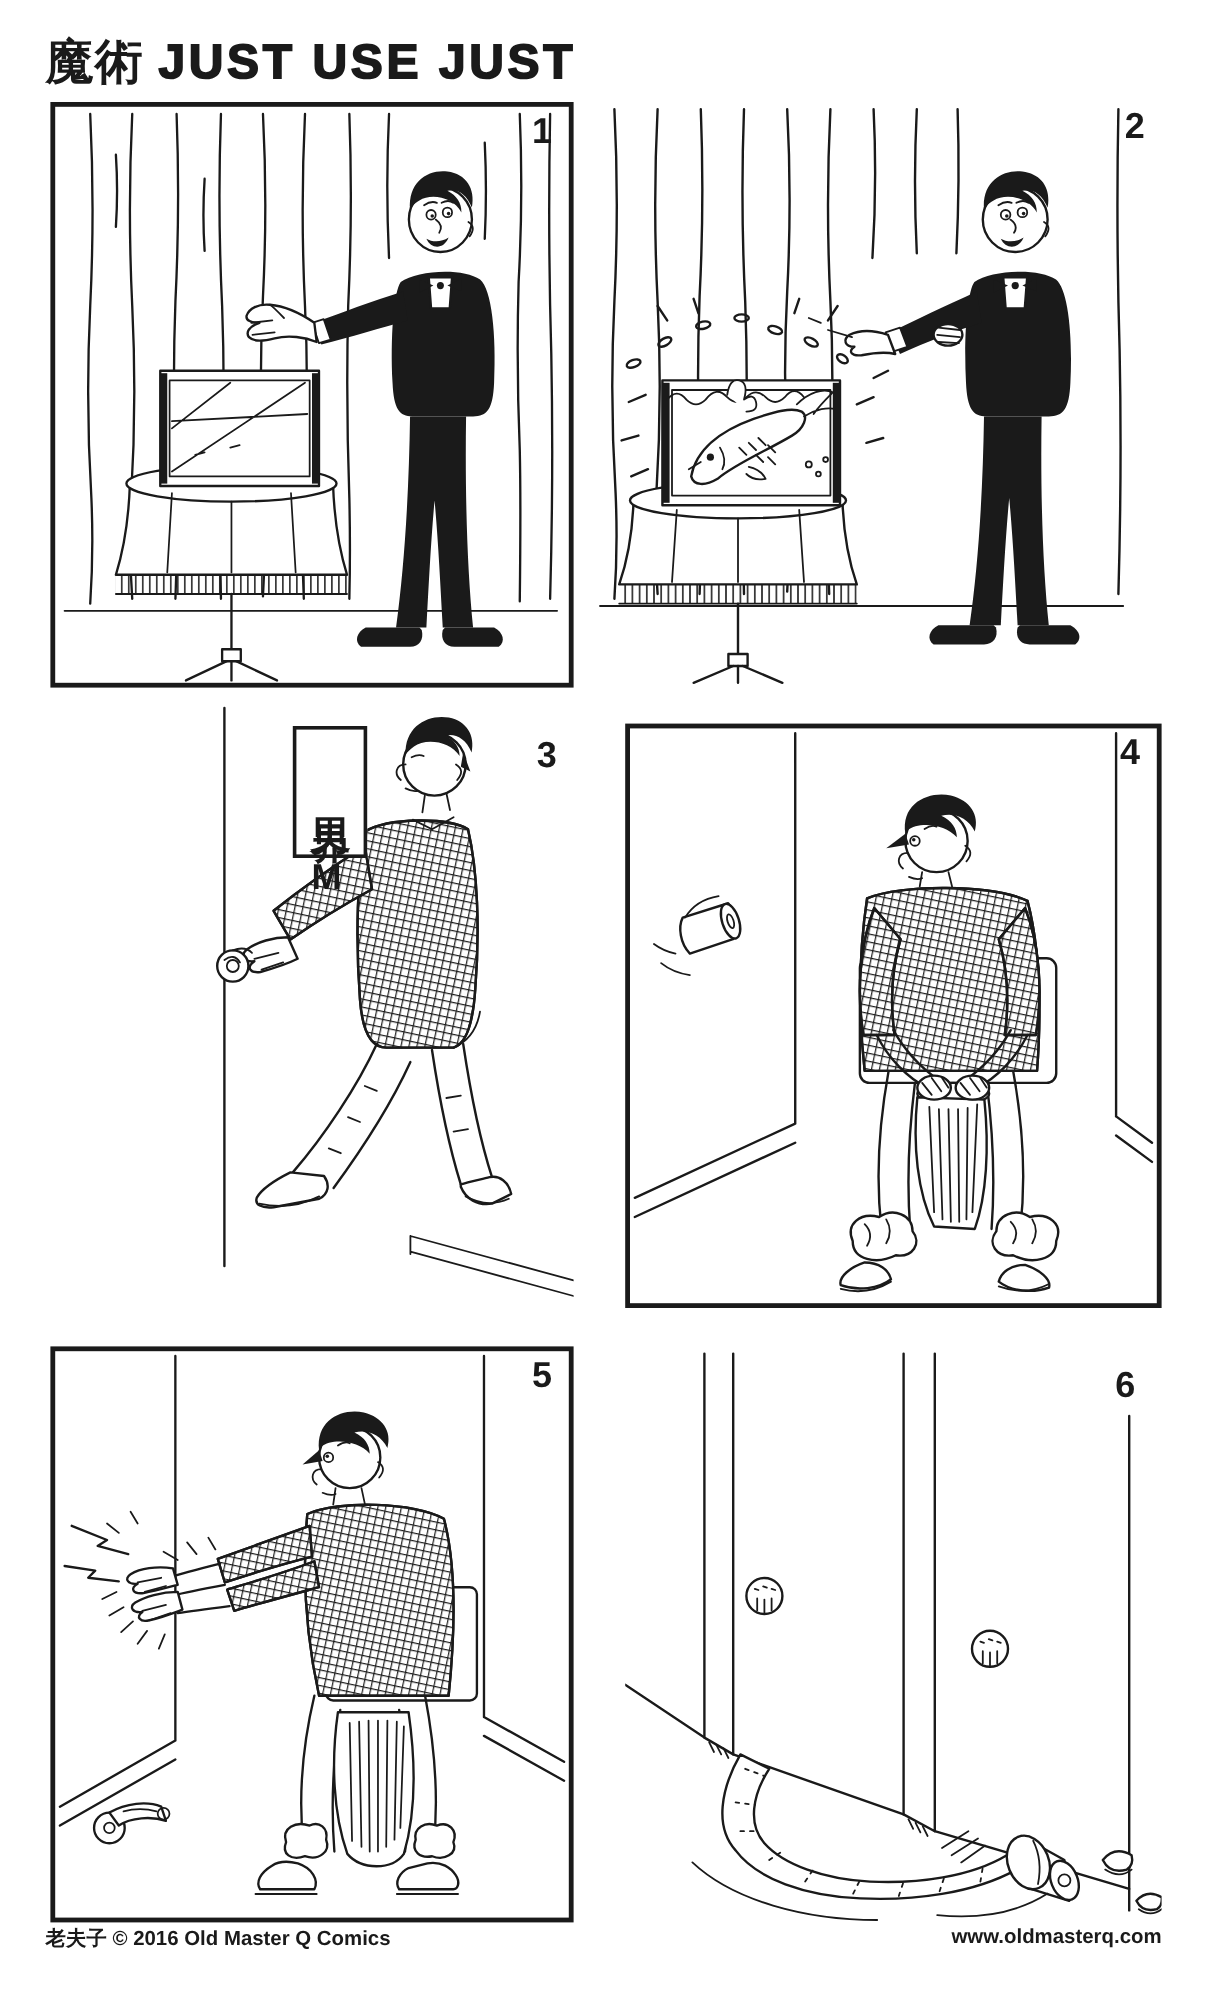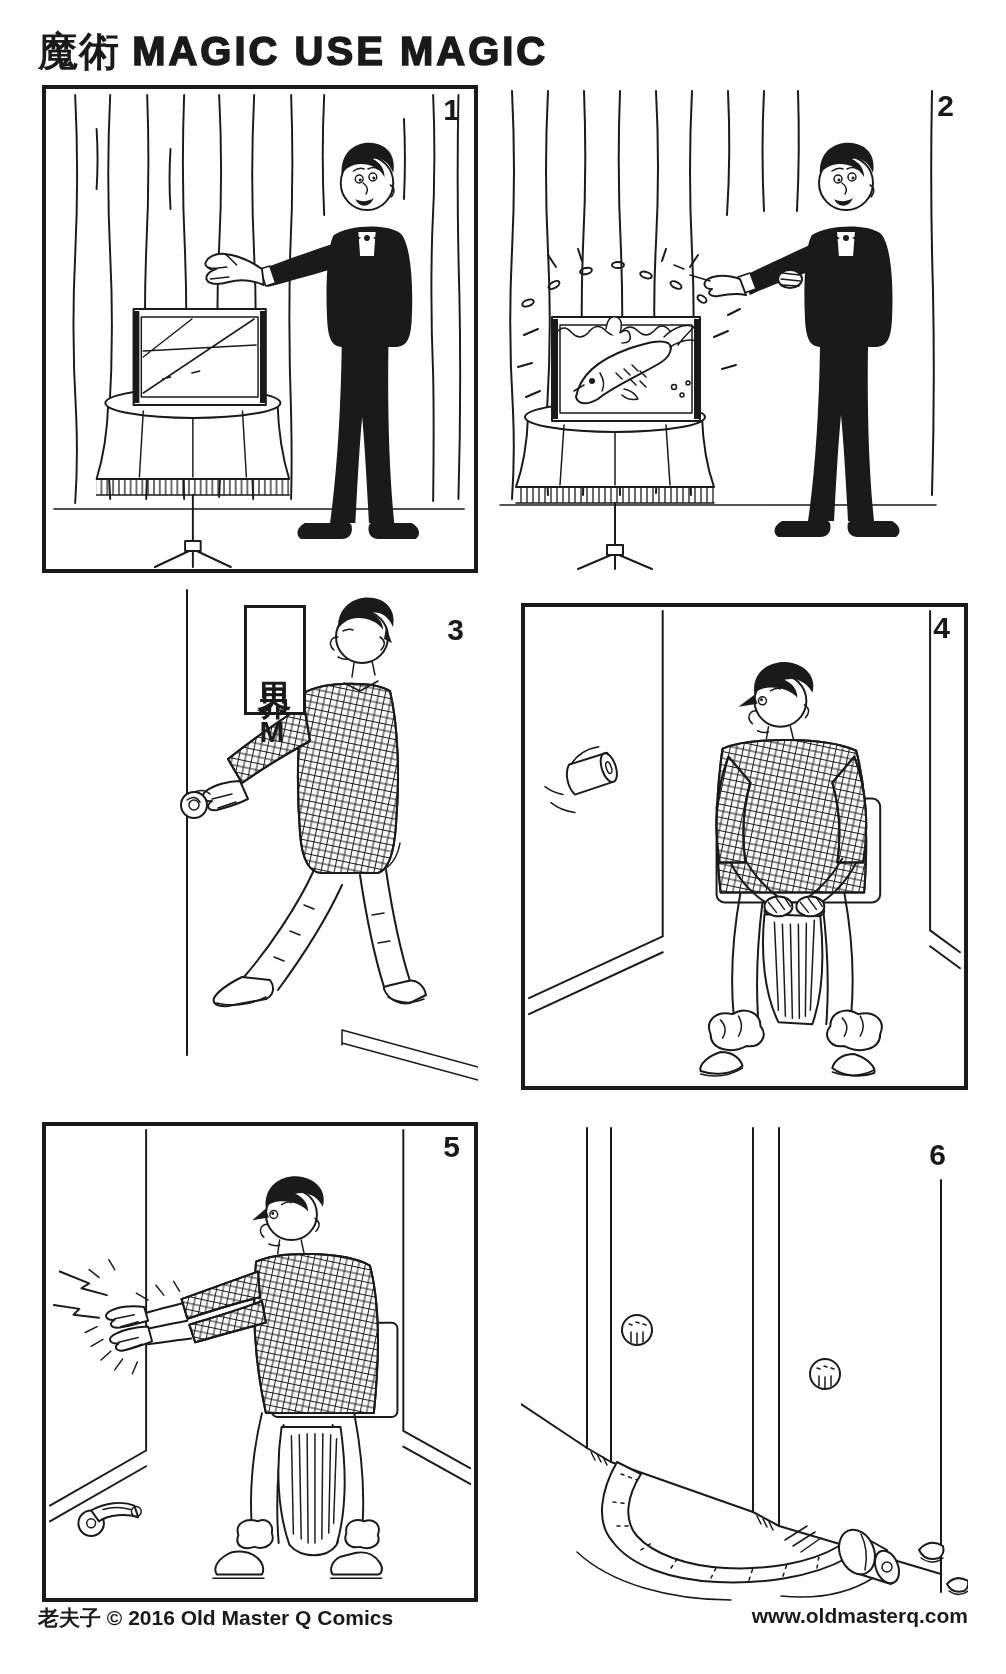--- a/index.html
+++ b/index.html
@@ -8,21 +8,21 @@
   .title-en{letter-spacing:3px;-webkit-text-stroke:1.5px #1a1a1a;}
   .panel{position:absolute;box-sizing:border-box;background:#fff;}
   .framed{border:4px solid #1a1a1a;}
   .panel svg{position:absolute;left:0;top:0;width:100%;height:100%;}
   .num{position:absolute;top:6px;right:14px;font-size:30px;font-weight:bold;line-height:1;}
   .num3{top:40px;}
   .num6{top:18px;right:22px;}
   .sign{position:absolute;left:202px;top:30px;width:56px;height:104px;border:3px solid #1a1a1a;display:flex;align-items:center;justify-content:center;background:#fff;}
   .sign-chars{writing-mode:vertical-rl;text-orientation:upright;font-size:34px;font-weight:bold;letter-spacing:6px;line-height:1;}
   .sign-m{position:absolute;left:202px;top:140px;width:56px;text-align:center;font-size:30px;font-weight:bold;}
-  .footer{position:absolute;left:38px;top:1604px;width:930px;display:flex;justify-content:space-between;font-size:21px;font-weight:bold;}
+  .footer{position:absolute;left:38px;top:1604px;width:930px;display:flex;justify-content:space-between;font-size:17px;font-weight:bold;}
   
   svg .s, svg path, svg line, svg circle, svg ellipse, svg rect, svg polyline, svg polygon{stroke:#1a1a1a;stroke-width:2;fill:none;stroke-linecap:round;stroke-linejoin:round;}
   svg .f{fill:#1a1a1a;stroke:none;}
   svg .w{fill:#ffffff;}
   svg .t{stroke-width:1.5;}
   svg .d{stroke-width:1.5;stroke-dasharray:3 5;}
   svg .p{fill:url(#plaid);stroke:none;}
   svg .hv{fill:url(#hatchV);stroke:none;}
 </style>
 </head>
@@ -34,21 +34,21 @@
       <path d="M0 3 H13 M0 9.5 H13 M3 0 V13 M9.5 0 V13" style="stroke:#1a1a1a;stroke-width:1;fill:none"></path>
     </pattern>
     <pattern id="hatchV" patternUnits="userSpaceOnUse" width="6" height="18">
       <path d="M3 0 V18" style="stroke:#1a1a1a;stroke-width:1.3;fill:none"></path>
     </pattern>
   </defs>
 </svg>
 
 <div class="page-title">
   <span>魔術</span>
-  <span class="title-en">MAGIC USE MAGIC</span>
+  <span class="title-en">JUST USE JUST</span>
 </div>
 
 <div class="panel framed" style="left:42px;top:85px;width:436px;height:488px;">
   <svg viewBox="0 0 440 480" preserveAspectRatio="none">
     <g class="t">
       <path d="M30,6 q4,80 0,160 q-4,80 1,160 q2,45 -1,88"></path>
       <path d="M66,6 q-4,80 0,160 q4,80 -1,160 q-2,45 1,84"></path>
       <path d="M104,6 q3,78 -1,156 q-3,78 1,156 q1,48 -1,92"></path>
       <path d="M142,6 q-3,80 1,160 q3,80 -1,160 q-1,44 0,84"></path>
       <path d="M178,6 q4,76 0,152 q-4,76 1,152 q2,50 -1,98"></path>

